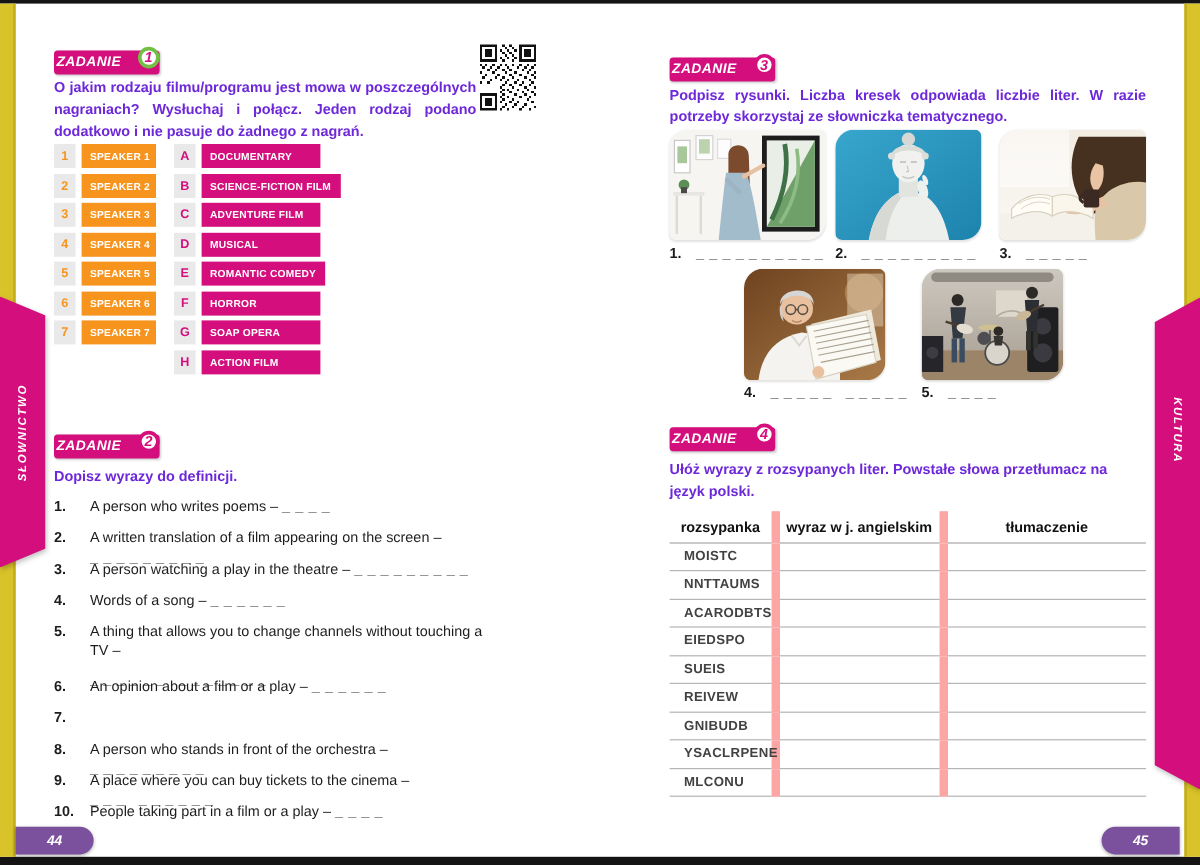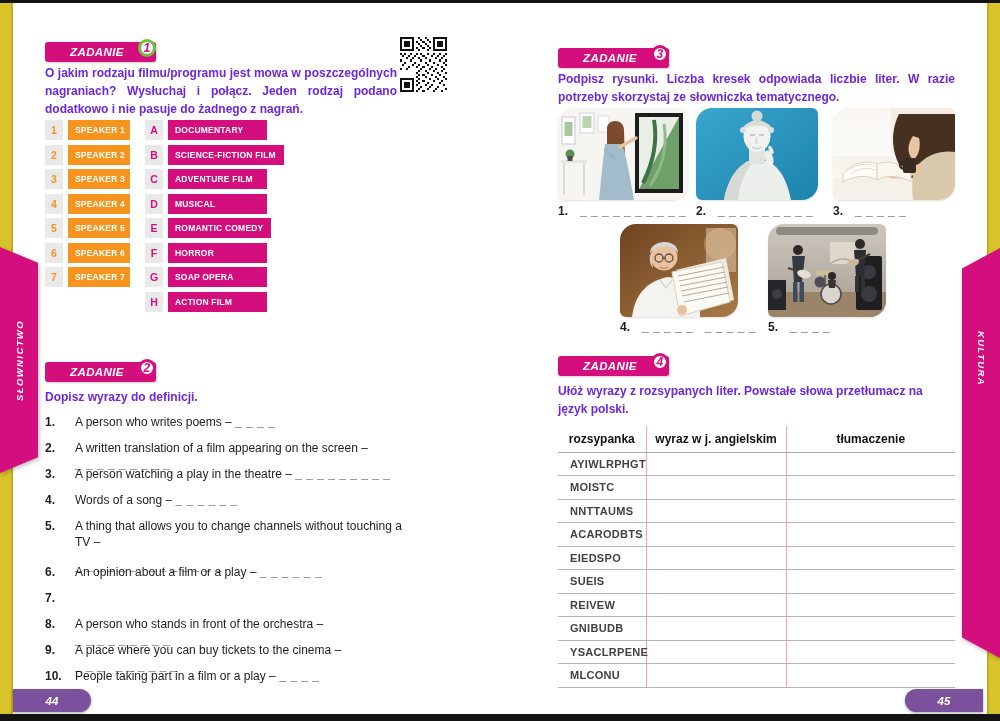--- a/index.html
+++ b/index.html
@@ -16,31 +16,31 @@
   .tabwrap{position:absolute;filter:drop-shadow(1px 2px 2px rgba(0,0,0,.25));}
   .tab{background:#d40f7d;width:38px;display:flex;align-items:center;justify-content:center;}
   .tab-left{height:226px;clip-path:polygon(0 0,100% 7%,100% 93%,0 100%);}
   .tab-right{height:410px;clip-path:polygon(0 5%,100% 0,100% 100%,0 95%);position:relative;}
   .tabwrap.lw{left:0;top:247px;}
   .tabwrap.rw{right:0;top:248px;}
   .tabtxt{color:#fff;font-weight:bold;font-style:italic;font-size:9.5px;letter-spacing:1.4px;white-space:nowrap;}
   .tab-left .tabtxt{transform:rotate(-90deg);}
   .tab-right .tabtxt{position:absolute;top:105px;left:50%;transform:translateX(-50%) rotate(90deg);transform-origin:center;}
 
-  .pill{position:absolute;bottom:9px;width:78px;height:23px;background:#7b519d;color:#fff;
+  .pill{position:absolute;bottom:9px;width:65px;height:23px;background:#7b519d;color:#fff;
         font-weight:bold;font-style:italic;font-size:11.5px;display:flex;align-items:center;justify-content:center;
         box-shadow:0 1px 3px rgba(0,0,0,.35);}
   .pill.left{left:13px;border-radius:0 12px 12px 0;}
   .pill.right{right:17px;border-radius:12px 0 0 12px;}
 
   .col-left{position:absolute;left:45px;top:42px;width:360px;height:650px;}
   .col-right{position:absolute;left:558px;top:48px;width:397px;height:640px;}
 
   .zadanie{position:relative;display:inline-flex;align-items:center;height:20px;background:#d40f7d;
-           border-radius:3px;padding:0 32px 0 25px;color:#fff;font-style:italic;font-weight:bold;
+           border-radius:3px;padding:0 32px 0 2px;color:#fff;font-style:italic;font-weight:bold;
            font-size:11.5px;letter-spacing:.4px;box-shadow:1px 1px 2px rgba(0,0,0,.2);}
   .z-num{position:absolute;right:0px;top:-3px;width:18px;height:18px;background:#fff;border-radius:50%;
          color:#d40f7d;font-size:12px;font-weight:bold;font-style:italic;
          display:flex;align-items:center;justify-content:center;}
   .z-num.green{border:3px solid #72bf44;}
   .z-num.pink{border:3px solid #d40f7d;}
 
   .instr{font-weight:bold;font-size:12px;line-height:1.5;text-align:justify;color:#6d28d9;}
   .abs{position:absolute;}
   .pre{white-space:pre;}
@@ -73,21 +73,21 @@
   .photo svg{display:block;width:100%;height:100%;}
   .plabel{position:absolute;font-size:12px;display:flex;align-items:baseline;}
   .plabel b{margin-right:12px;}
 
   
   table.wtab{border-collapse:collapse;width:397px;table-layout:fixed;margin-top:20px;}
   .wtab th{font-size:12px;font-weight:bold;text-align:center;height:26px;color:#111;
            border-bottom:1px solid #a8a8a8;}
   .wtab td{height:23.5px;font-size:11px;font-weight:bold;color:#424242;border-bottom:1px solid #b5b5b5;
            padding-left:12px;letter-spacing:.3px;}
-  .wtab th+th,.wtab td+td{border-left:1px solid #fca5a5;}
+  .wtab th+th,.wtab td+td{border-left:7px solid #fca5a5;}
 
   .qr{position:absolute;left:400px;top:37px;width:47px;height:56px;}
 </style>
 </head>
 <body>
 
 <div class="sheet">
 
   <div class="strip-top"></div>
   <div class="strip-bottom"></div>
@@ -462,25 +462,20 @@
         </colgroup>
       <thead>
         <tr>
           <th>rozsypanka</th>
           <th>wyraz w j. angielskim</th>
           <th>tłumaczenie</th>
         </tr>
       </thead>
       <tbody>
         <tr>
-            <td>AYIWLRPHGT</td>
-            <td></td>
-            <td></td>
-          </tr>
-        <tr>
             <td>MOISTC</td>
             <td></td>
             <td></td>
           </tr>
         <tr>
             <td>NNTTAUMS</td>
             <td></td>
             <td></td>
           </tr>
         <tr>

